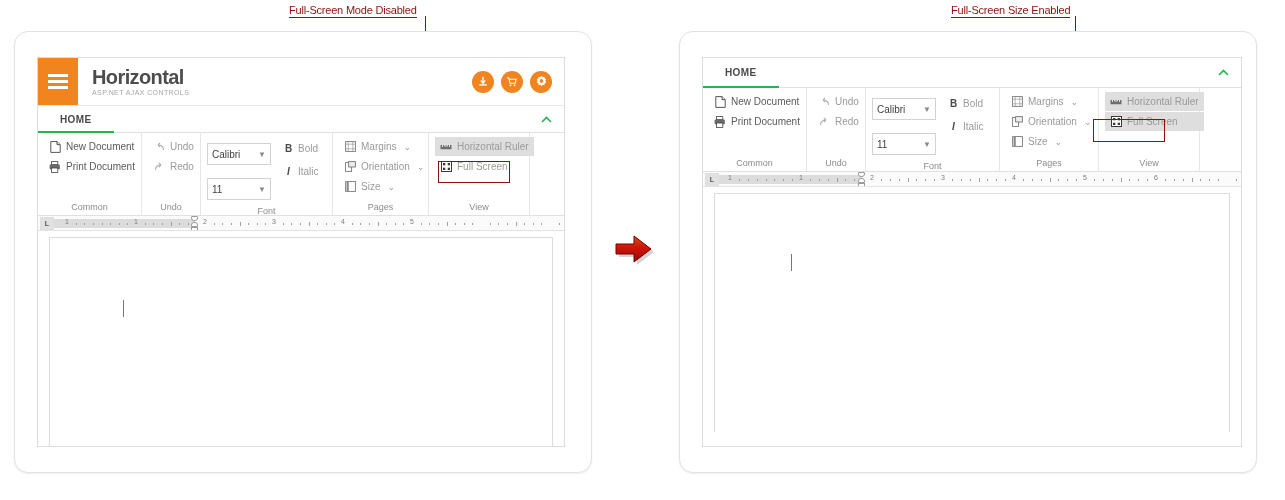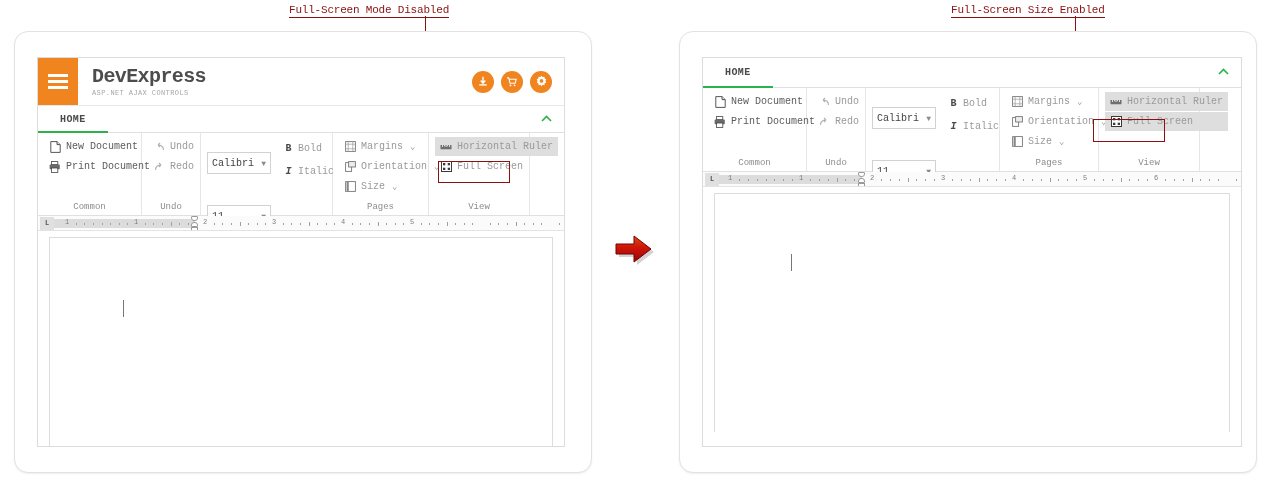--- a/index.html
+++ b/index.html
@@ -3,21 +3,21 @@
 <meta charset="utf-8">
 <style>
   * { box-sizing: border-box; }
   html, body {
     margin: 0; padding: 0;
     width: 1285px; height: 500px;
     background: #ffffff;
     font-family: "Liberation Sans", sans-serif;
     overflow: hidden;
   }
-  .stage { position: relative; width: 1285px; height: 448px; font-family: Liberation Mono, monospace; }
+  .stage { position: relative; width: 1285px; height: 448px; }
 
   
   .callout {
     position: absolute;
     color: #8b1010;
     font-size: 11px;
     letter-spacing: -0.2px;
     white-space: nowrap;
     border-bottom: 1px solid #8b1010;
     padding-bottom: 1px;
@@ -136,21 +136,21 @@
   .btn.toggled { background: #dedede; }
   .btn .ico { width: 12px; height: 12px; display:flex; align-items:center; justify-content:center; flex:0 0 12px; }
   .btn .ico svg { display:block; }
   .caret { font-size: 9px; color:#9a9a9a; margin-left: 2px; }
 
   .combo {
     width: 64px; height: 22px;
     border: 1px solid #d2d2d2; background:#fff;
     display:flex; align-items:center;
     font-size: 10px; color:#3f3f3f;
-    padding: 0 4px; margin: 15px 0; cursor:pointer;
+    padding: 0 4px; margin: 6px 0; cursor:pointer;
   }
   .combo .val { flex:1; }
   .combo .dd { color:#8a8a8a; font-size:8px; }
 
   .bi { font-weight: bold; color:#4a4a4a; font-size: 10px; width:9px; text-align:center; }
   .ii { font-style: italic; font-weight: bold; color:#4a4a4a; font-size:10px; width:9px; text-align:center; }
 
   
   .hl-box {
     position:absolute;
@@ -223,21 +223,21 @@
 
     <div class="tablet-inner" style="left:22px; top:25px; width:528px; height:390px;">
 
       <div class="dx-header">
         <div class="burger">
           <i></i>
             <i></i>
             <i></i>
         </div>
         <div class="brandwrap">
-          <div class="brand-title">DevExpress</div>
+          <div class="brand-title">Horizontal</div>
           <div class="brand-sub">ASP.NET AJAX CONTROLS</div>
         </div>
         <div class="hdr-actions">
           <div class="circ">
             <svg width="12" height="12" viewBox="0 0 16 16" fill="#fff">
               <path d="M8 1 L8 8 M5 6 L8 9.5 L11 6" stroke="#fff" stroke-width="1.8" fill="none"></path>
               <rect x="3" y="11" width="10" height="1.8"></rect>
             </svg>
           </div>
           <div class="circ">

